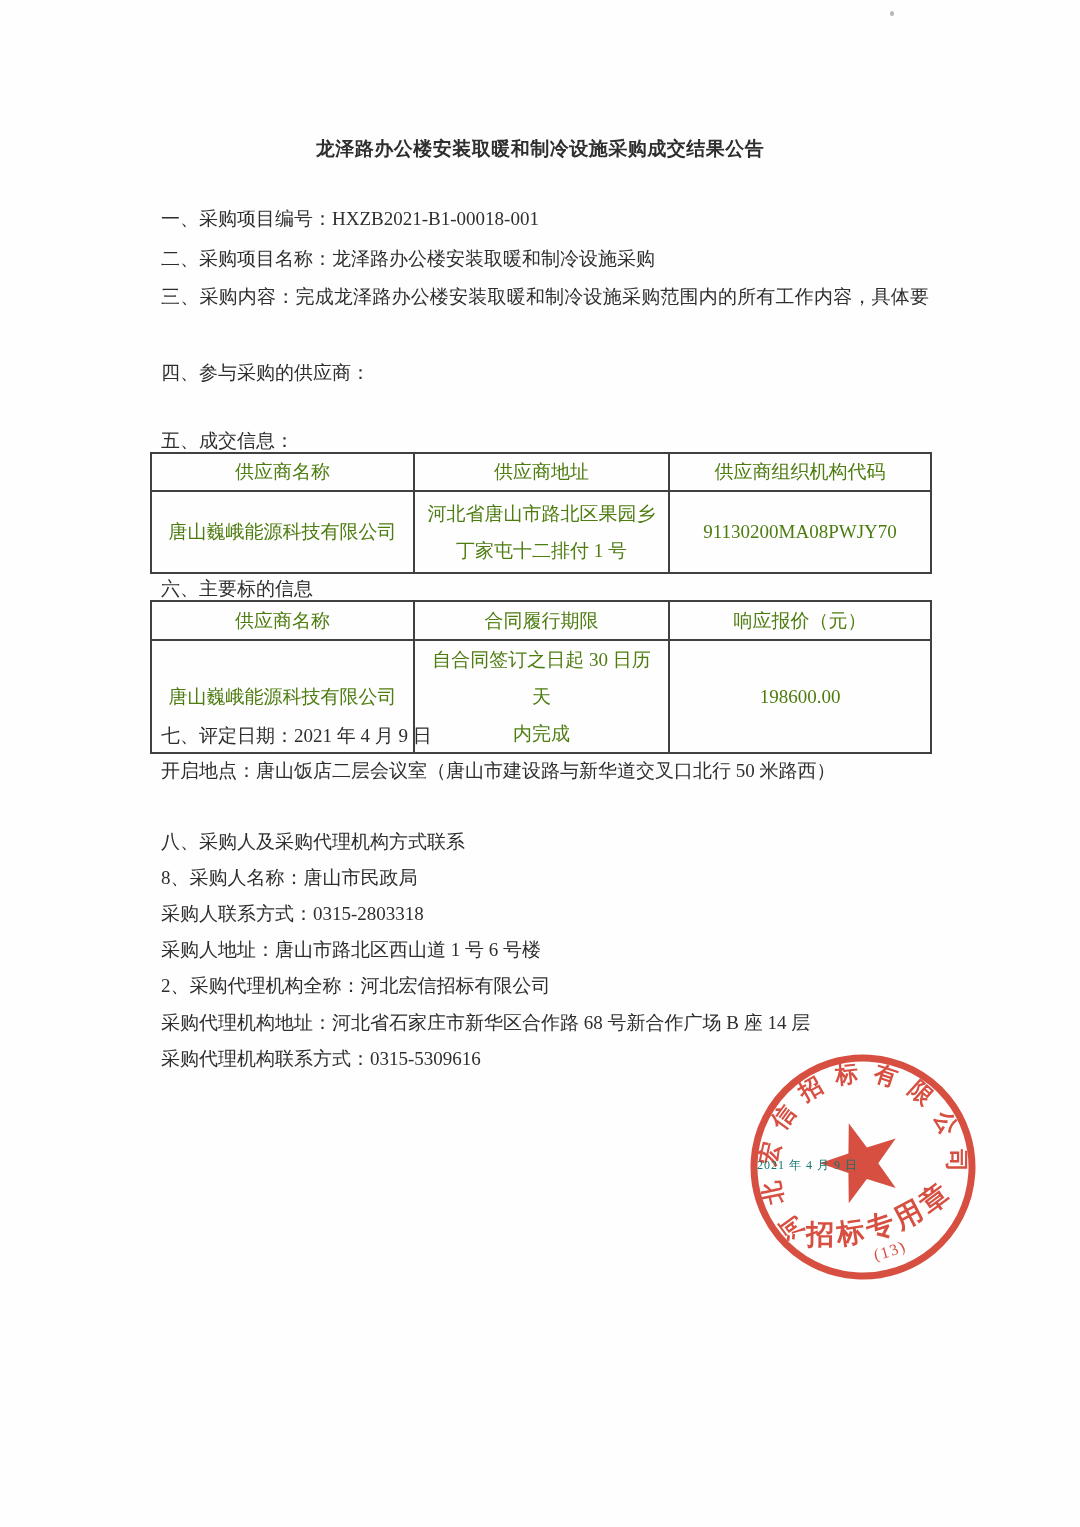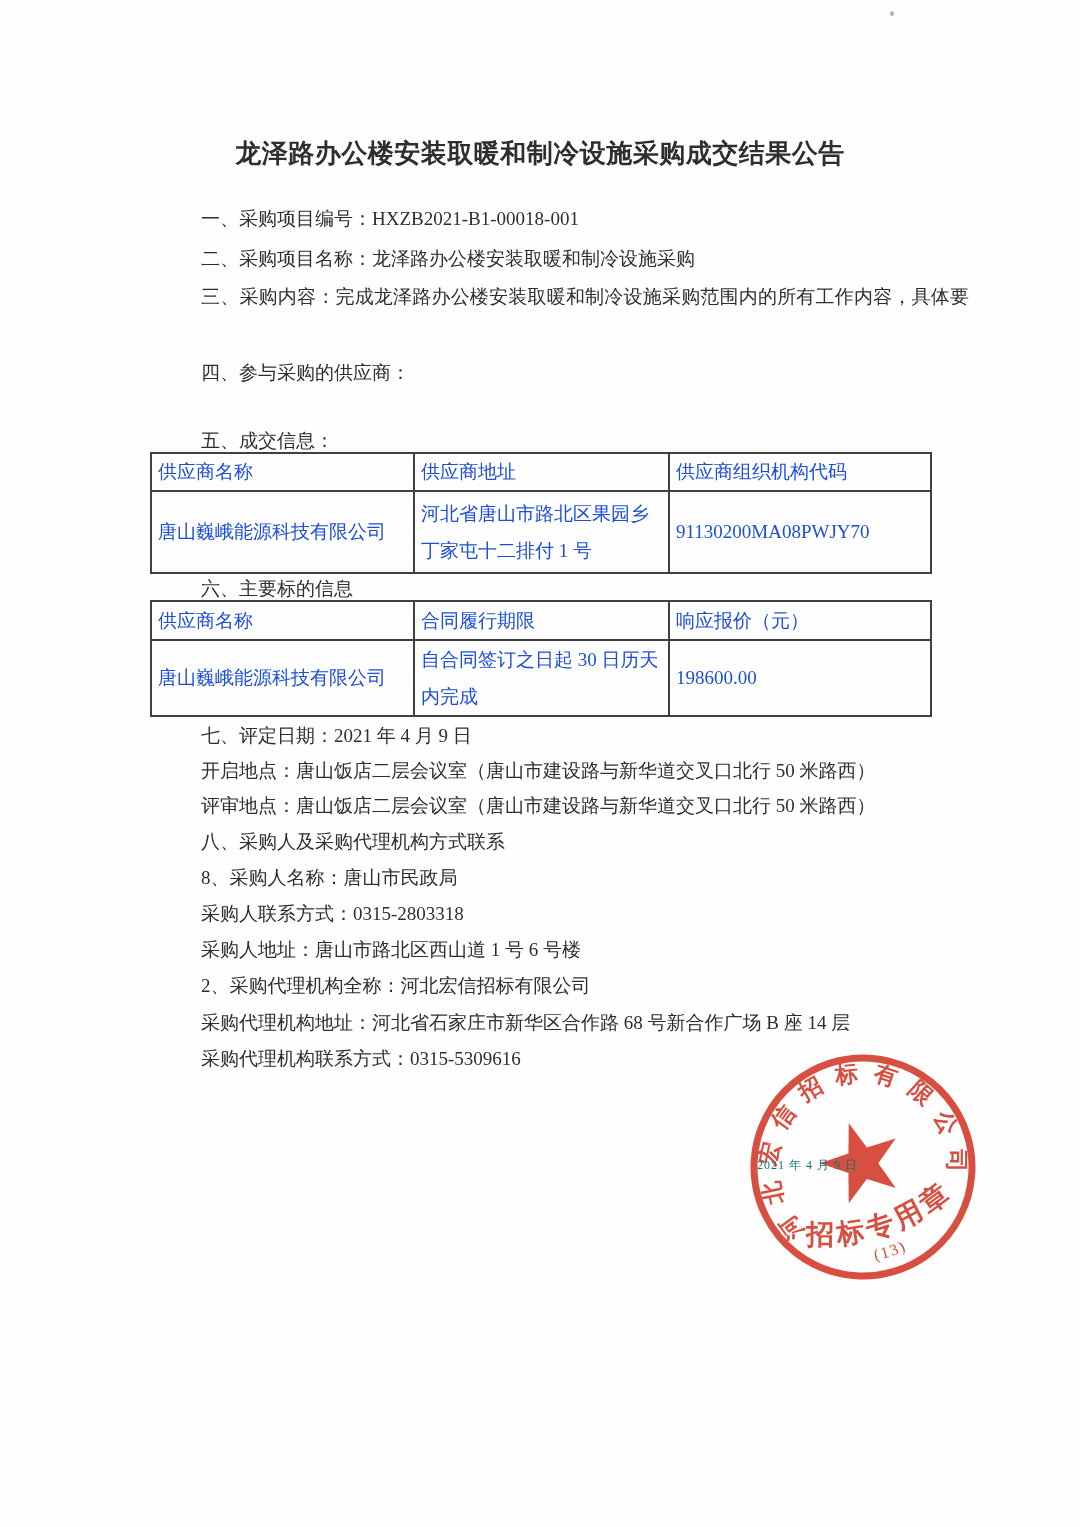--- a/index.html
+++ b/index.html
@@ -8,38 +8,38 @@
     background:#ffffff;
     font-family:"Liberation Serif","DejaVu Serif",serif;
     color:#2e2e2e;
   }
   .page{
     position:relative;width:1080px;height:1527px;
     background:#fefefe;overflow:hidden;
   }
   .doc-title{
     position:absolute;top:136px;left:0;width:1080px;
-    text-align:center;font-size:26px;font-weight:600;
+    text-align:center;font-size:19px;font-weight:600;
     letter-spacing:0.5px;white-space:nowrap;
   }
   .line{
     position:absolute;left:161px;width:772px;
-    font-size:19px;line-height:37px;white-space:nowrap;margin-left:40px;
+    font-size:19px;line-height:37px;white-space:nowrap;
   }
   .line.justify{
     white-space:normal;text-align:justify;text-align-last:justify;
     width:768px;
   }
   table.doc-table{
     position:absolute;left:150px;width:780px;
     border-collapse:collapse;table-layout:fixed;
   }
   table.doc-table td{
-    border:2px solid #404040;vertical-align:middle;
-    font-size:19px;padding:0 6px;color:#1d4ed8;
+    border:2px solid #404040;text-align:center;vertical-align:middle;
+    font-size:19px;padding:0 12px;color:#4d7c0f;
   }
   .t1-head td{height:36px;}
   .t1-data td{height:80px;}
   .t2-head td{height:37px;}
   .t2-data td{height:71px;}
   td.multiline{white-space:pre-line;line-height:37px;margin-left:36px;}
   .stamp{
     position:absolute;left:744px;top:1048px;width:238px;height:238px;
     opacity:0.88;
   }
@@ -109,21 +109,20 @@
       <td>唐山巍峨能源科技有限公司</td>
       <td class="multiline">自合同签订之日起 30 日历天
 内完成</td>
       <td>198600.00</td>
     </tr>
   </tbody>
     </table>
 
   <div class="line" style="top:717px">七、评定日期：2021 年 4 月 9 日</div>
   <div class="line" style="top:752px">开启地点：唐山饭店二层会议室（唐山市建设路与新华道交叉口北行 50 米路西）</div>
-  <div class="line" style="top:787px">评审地点：唐山饭店二层会议室（唐山市建设路与新华道交叉口北行 50 米路西）</div>
   <div class="line" style="top:823px">八、采购人及采购代理机构方式联系</div>
   <div class="line" style="top:859px">8、采购人名称：唐山市民政局</div>
   <div class="line" style="top:895px">采购人联系方式：0315-2803318</div>
   <div class="line" style="top:931px">采购人地址：唐山市路北区西山道 1 号 6 号楼</div>
   <div class="line" style="top:967px">2、采购代理机构全称：河北宏信招标有限公司</div>
   <div class="line" style="top:1004px">采购代理机构地址：河北省石家庄市新华区合作路 68 号新合作广场 B 座 14 层</div>
   <div class="line" style="top:1040px">采购代理机构联系方式：0315-5309616</div>
 
   <svg class="stamp" viewBox="0 0 238 238">
     <g transform="rotate(-18 119 119)">

